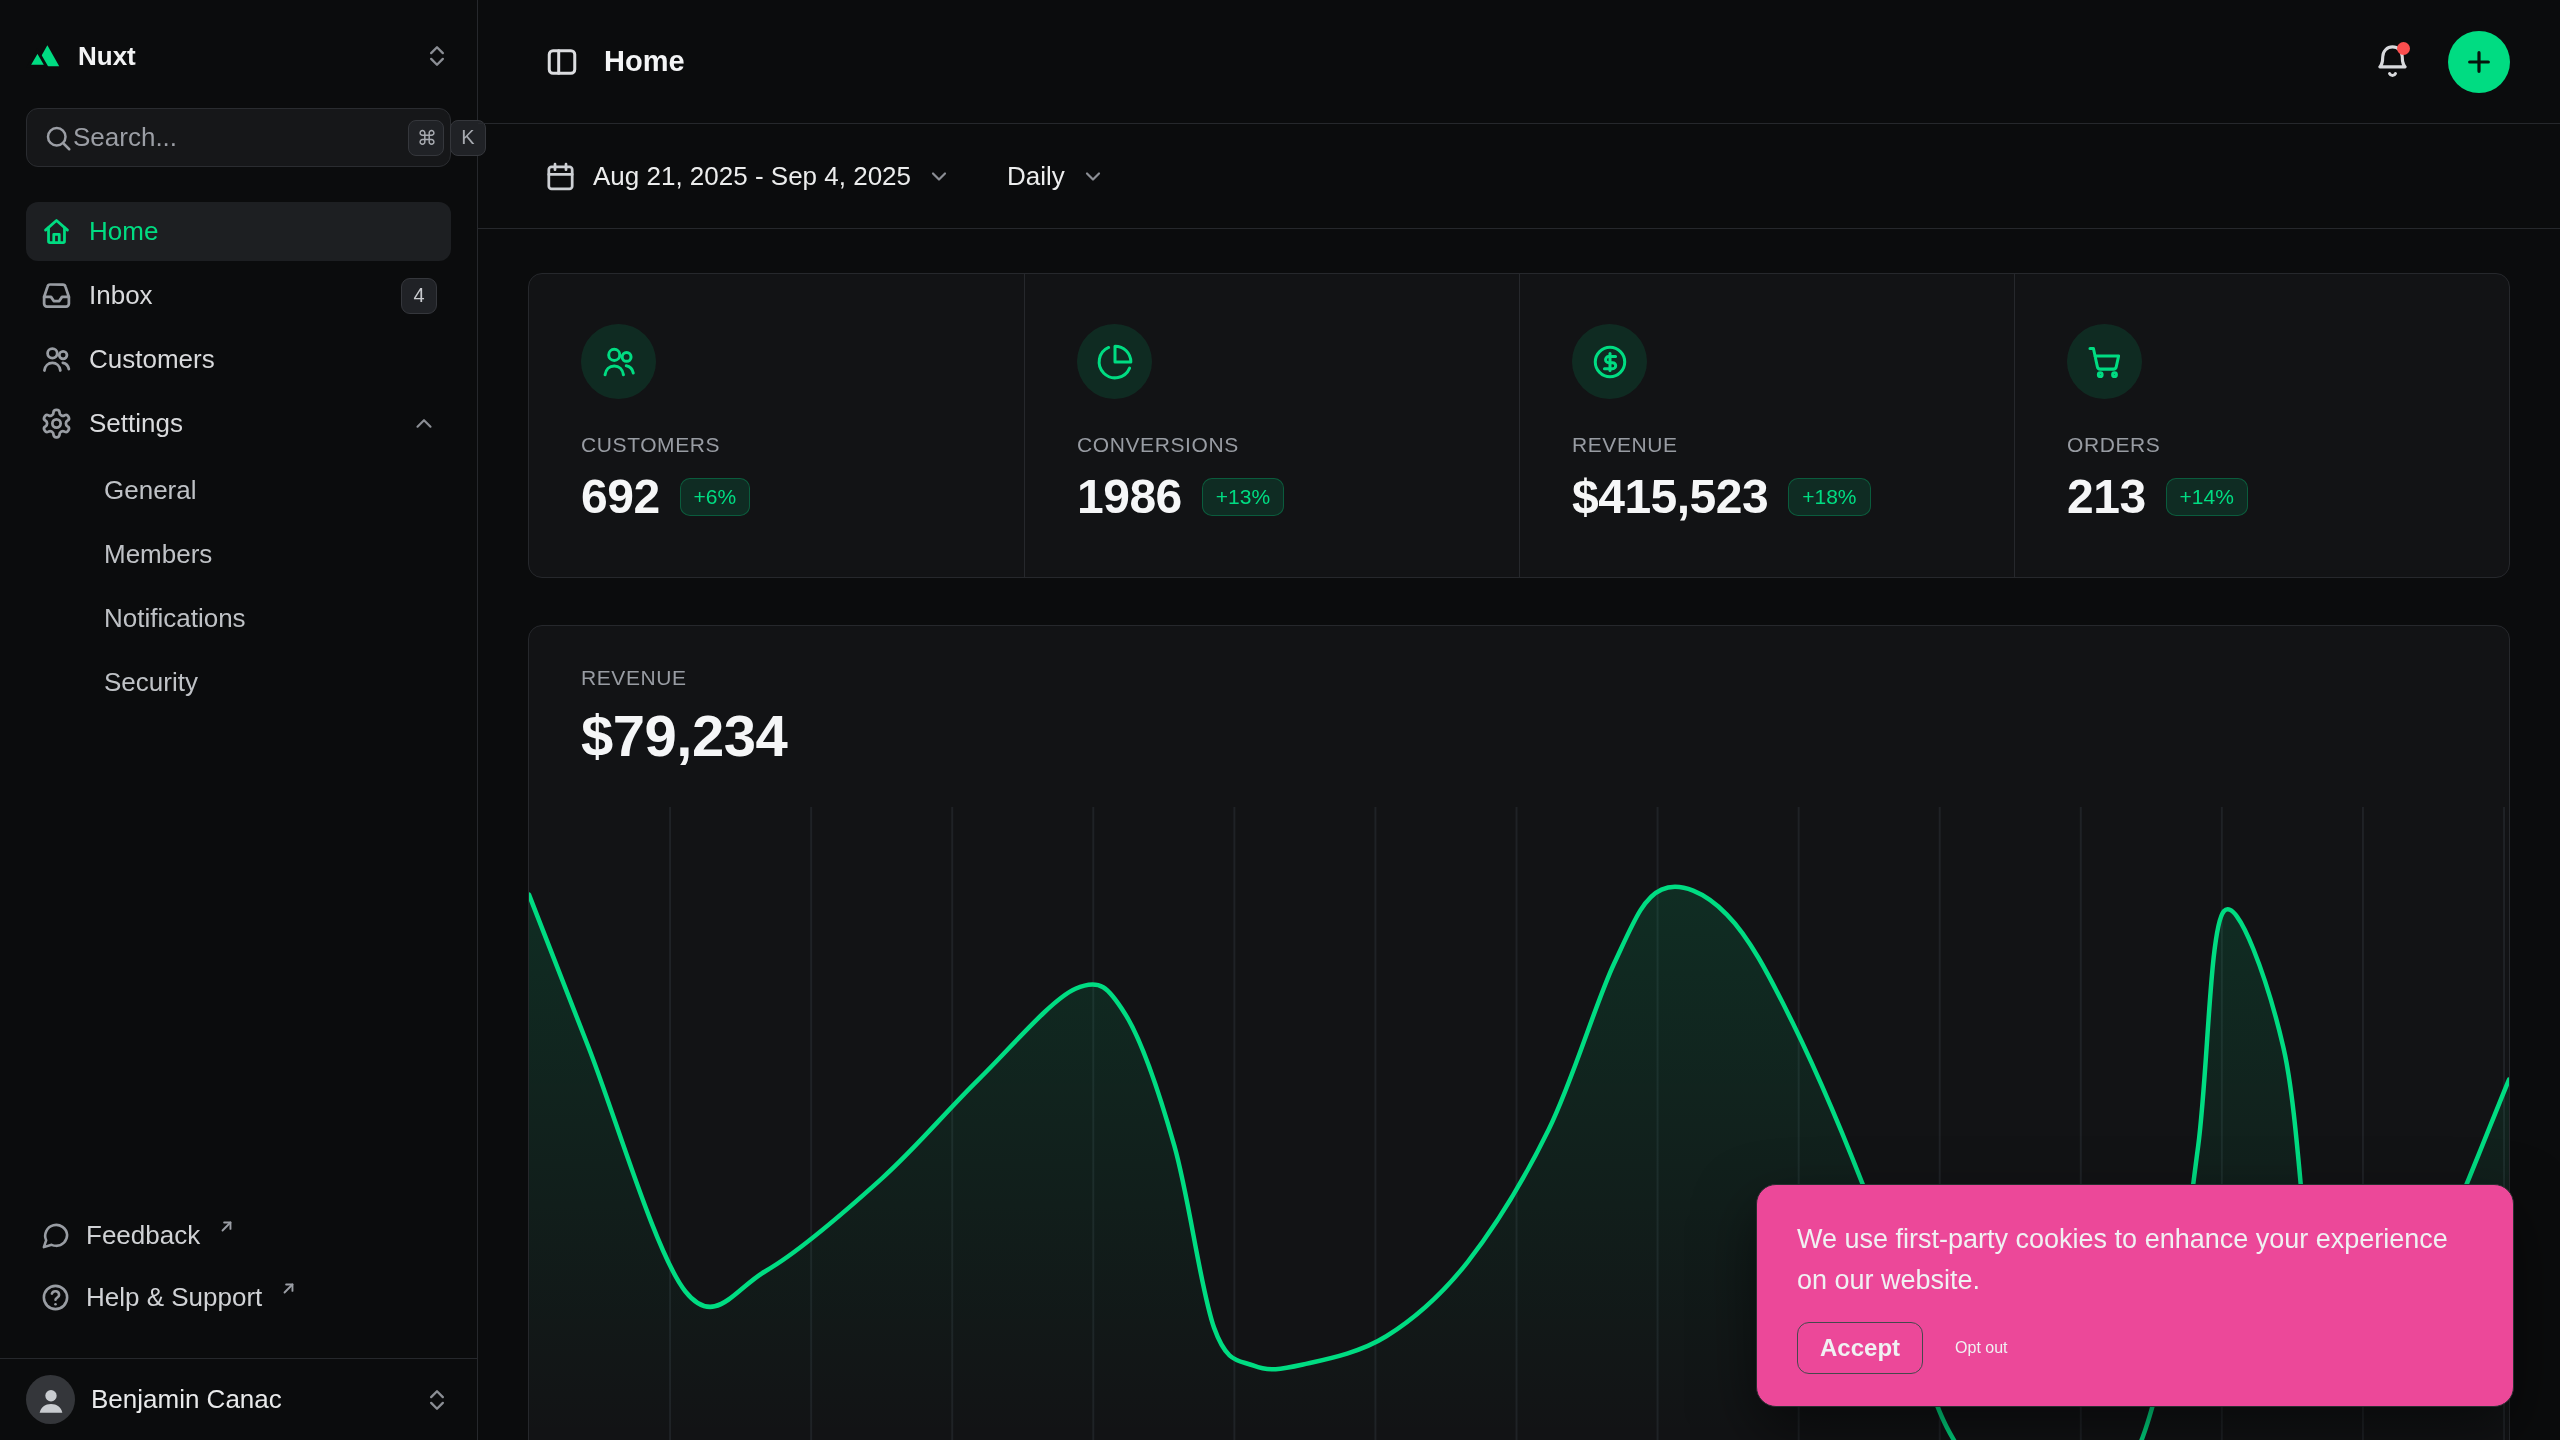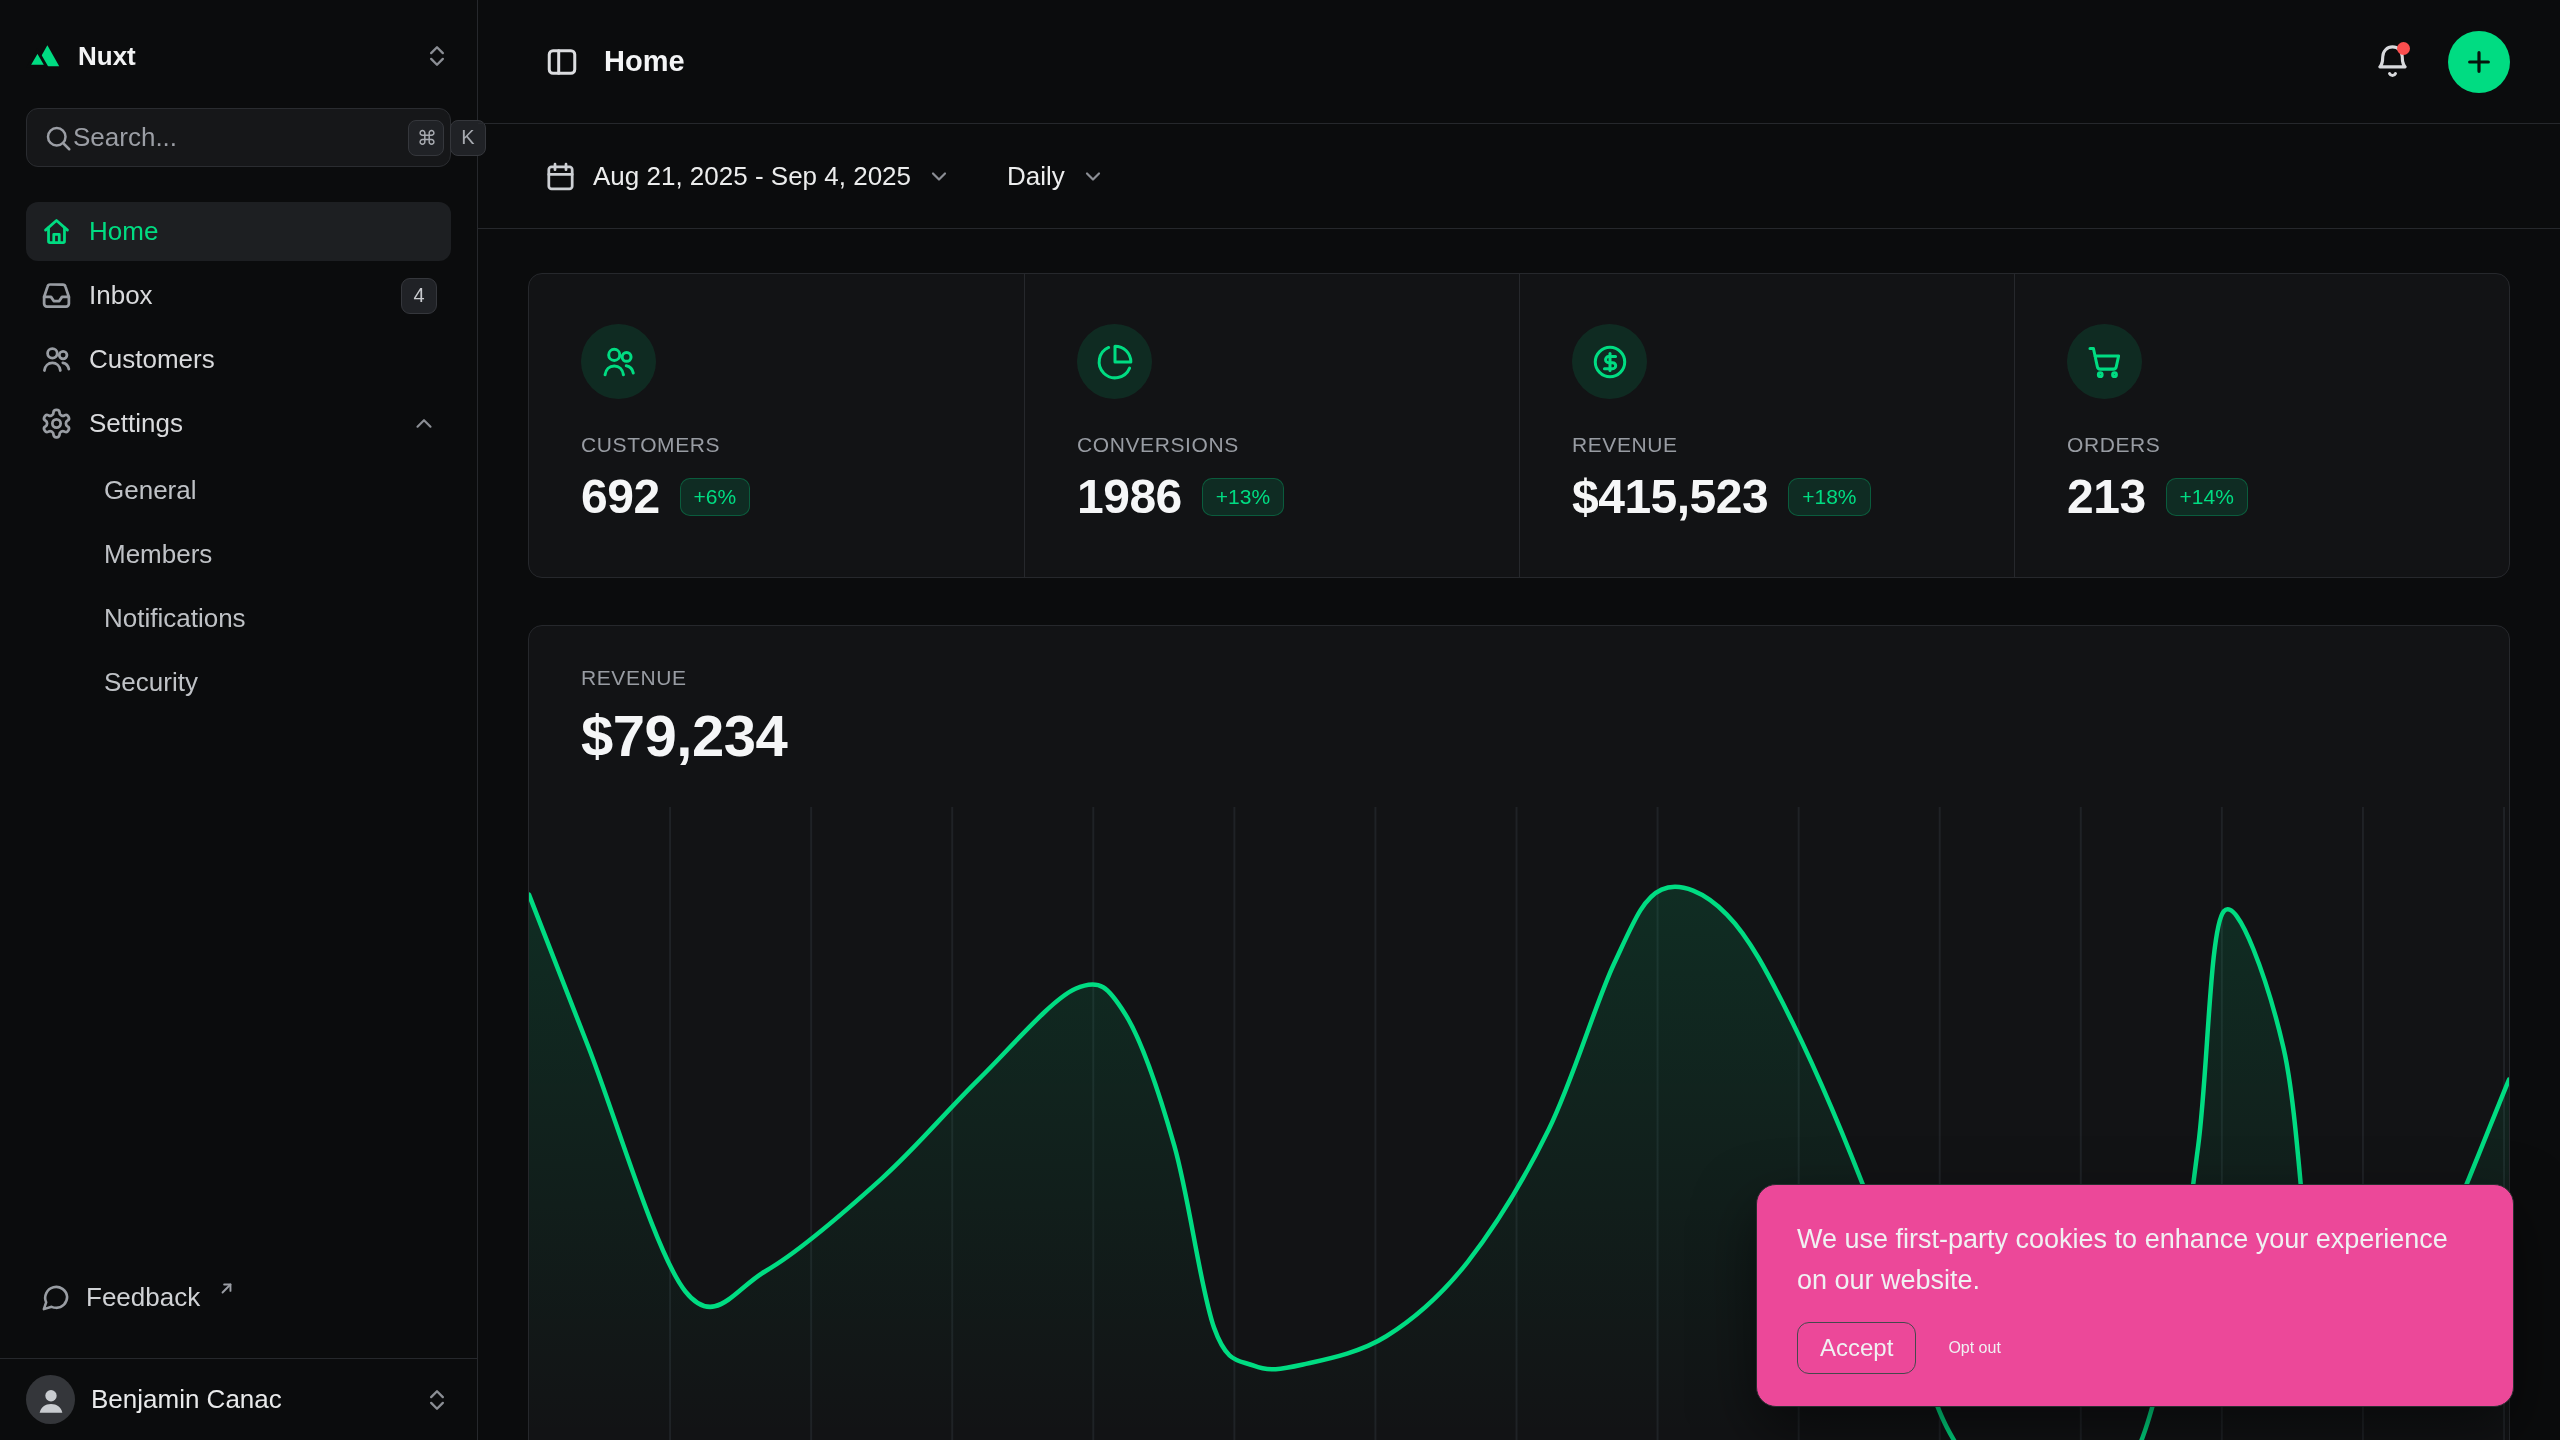--- a/index.html
+++ b/index.html
@@ -104,21 +104,21 @@
   .chart { margin-top:38px; width:100%; height:640px; }
   .chart svg { width:100%; height:100%; }
 
   
   .cookie { position:fixed; right:46px; bottom:33px; width:758px; background:#ec4899;
             border:1px solid #2b2d31; border-radius:20px; padding:34px 40px 32px;
             box-shadow:0 24px 60px rgba(0,0,0,0.5); z-index:50; }
   .cookie-msg { font-size:27px; line-height:1.5; color:#f0f1f3; }
   .cookie-actions { margin-top:22px; display:flex; align-items:center; gap:14px; }
   .btn-accept { background:transparent; border:1.5px solid #46484d; border-radius:12px;
-                color:#f0f1f3; font-size:24px; font-weight:400; font-family:inherit;
+                color:#f0f1f3; font-size:24px; font-weight:700; font-family:inherit;
                 padding:11px 22px; cursor:pointer; }
   .btn-optout { background:none; border:none; color:#f0f1f3; font-size:16px; font-weight:500;
                 font-family:inherit; padding:11px 18px; cursor:pointer; }
 </style>
 </head>
 <body>
 
 <aside class="sidebar">
   <div class="sb-inner">
     <div class="ws-row">
@@ -211,20 +211,36 @@
   <div class="sb-spacer"></div>
 
   <div class="sb-footer">
     <a class="foot-item">
       <span class="nav-ic">
         <svg viewBox="0 0 24 24" width="31" height="31" fill="none" stroke="currentColor" stroke-width="2" stroke-linecap="round" stroke-linejoin="round">
             <path d="M21 11.5a8.38 8.38 0 0 1-8.5 8.5 8.5 8.5 0 0 1-3.5-.76L3 21l1.76-5.27A8.5 8.5 0 1 1 21 11.5z"></path>
           </svg>
       </span>
       <span>Feedback</span>
+      <span class="ext-arrow">
+        <svg viewBox="0 0 24 24" width="19" height="19" fill="none" stroke="currentColor" stroke-width="2.4" stroke-linecap="round" stroke-linejoin="round">
+            <path d="M7 17 17 7"></path>
+            <path d="M9 7h8v8"></path>
+          </svg>
+      </span>
+    </a>
+    <a class="foot-item">
+      <span class="nav-ic">
+        <svg viewBox="0 0 24 24" width="31" height="31" fill="none" stroke="currentColor" stroke-width="2" stroke-linecap="round" stroke-linejoin="round">
+            <circle cx="12" cy="12" r="9"></circle>
+            <path d="M9.2 9a2.9 2.9 0 0 1 5.6 1c0 1.9-2.8 2.4-2.8 3.8"></path>
+            <path d="M12 17.2h.01"></path>
+          </svg>
+      </span>
+      <span>Help &amp; Support</span>
       <span class="ext-arrow">
         <svg viewBox="0 0 24 24" width="19" height="19" fill="none" stroke="currentColor" stroke-width="2.4" stroke-linecap="round" stroke-linejoin="round">
             <path d="M7 17 17 7"></path>
             <path d="M9 7h8v8"></path>
           </svg>
       </span>
     </a>
   </div>
 
   <div class="user-row">

